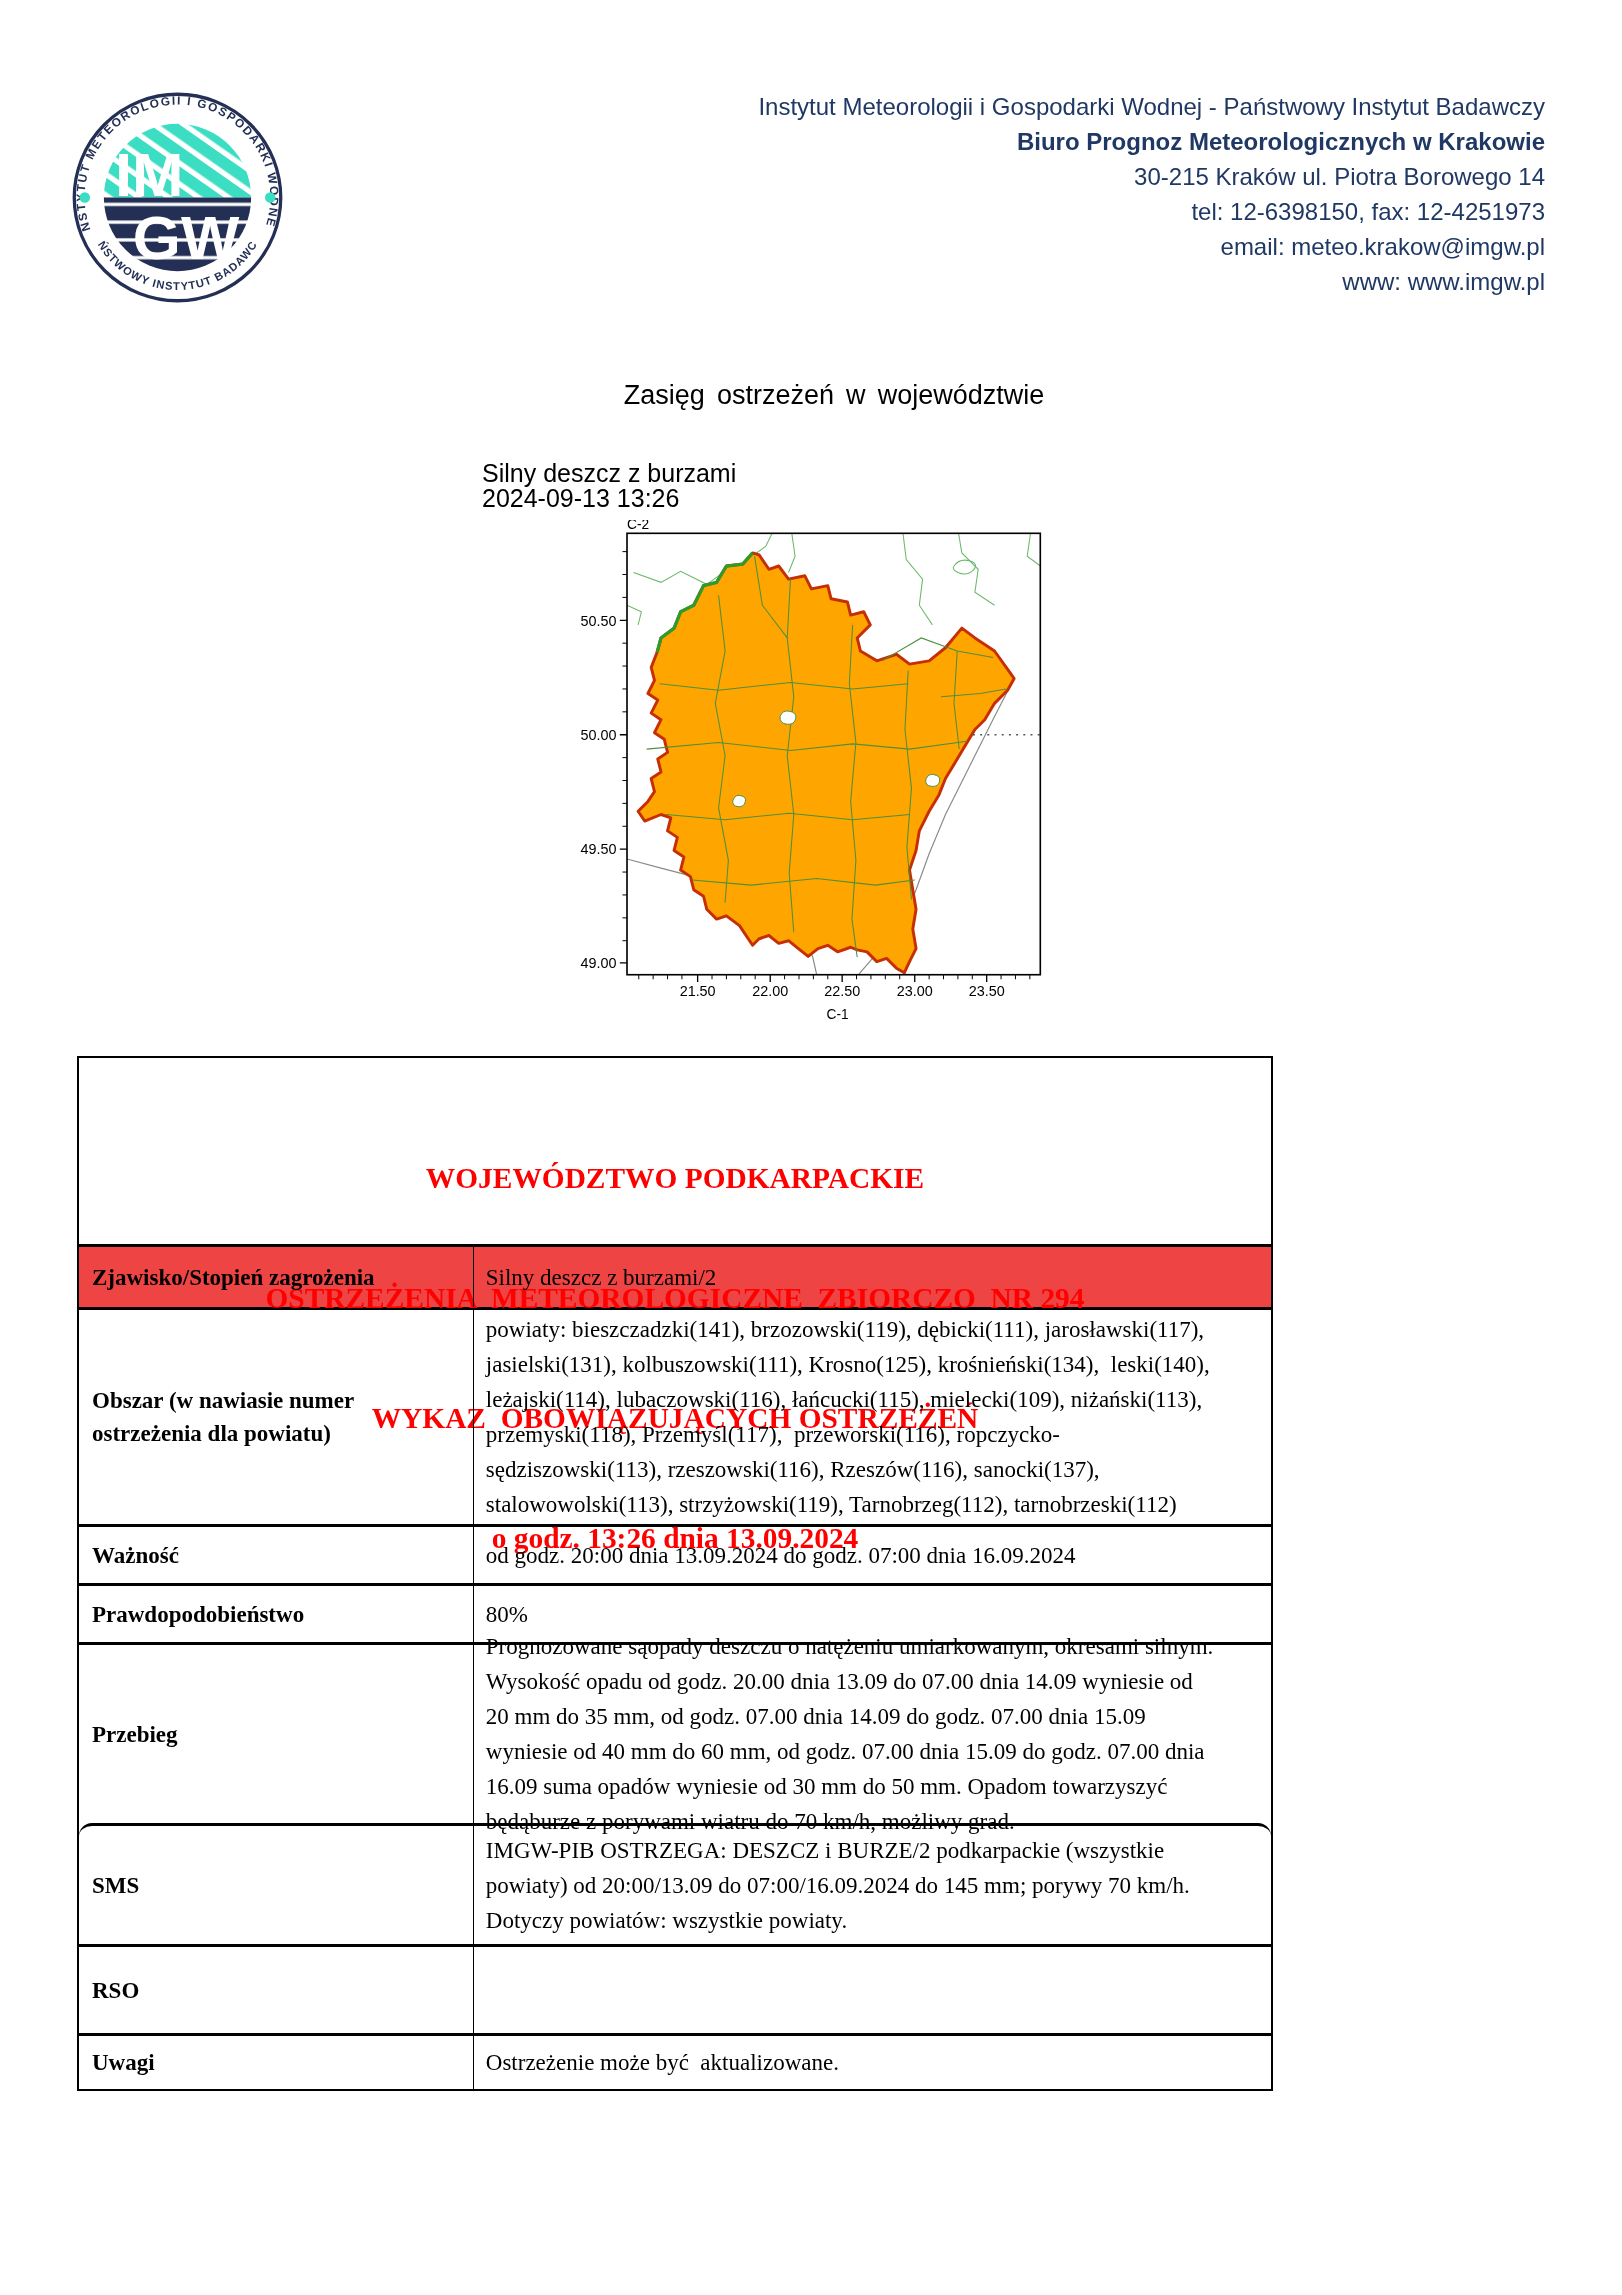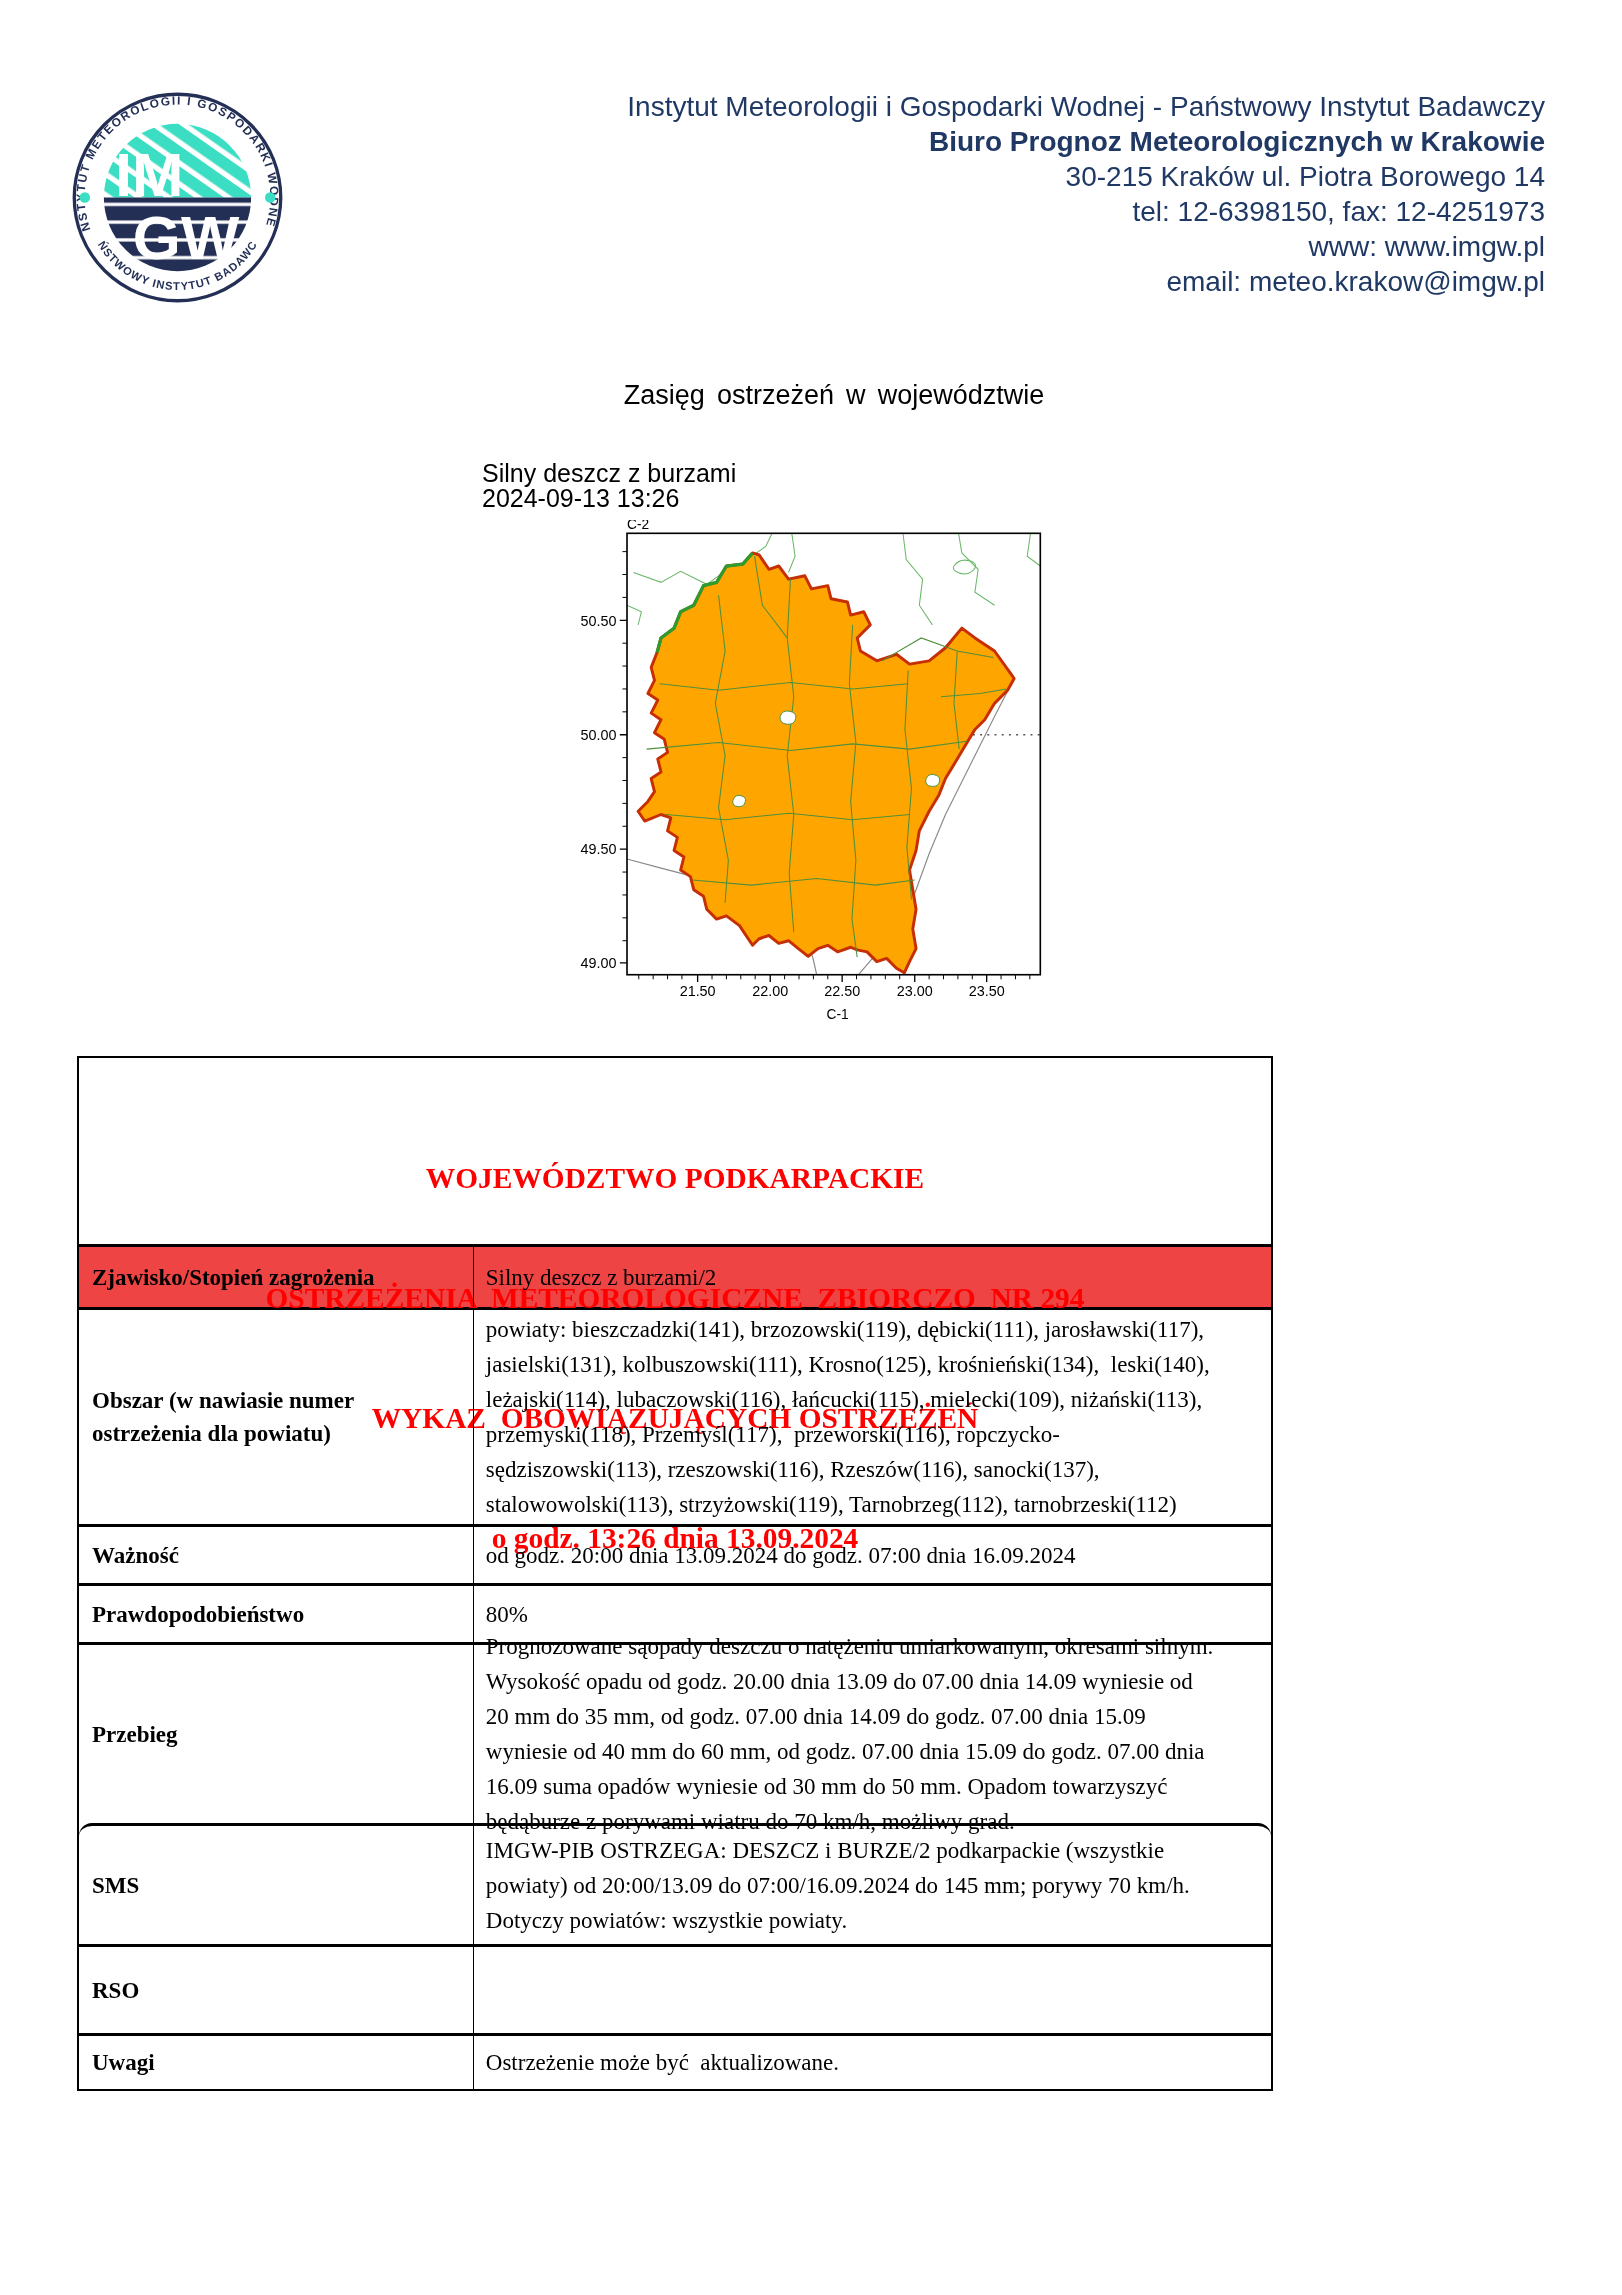--- a/index.html
+++ b/index.html
@@ -4,21 +4,21 @@
 <style>
   html,body{margin:0;padding:0;background:#fff;}
   .page{position:relative;width:1622px;height:2295px;background:#fff;overflow:hidden;
         font-family:"Liberation Sans",sans-serif;color:#000;}
 
   
   .logo{position:absolute;left:69px;top:81px;width:217px;height:233px;}
 
   
   .org-header{position:absolute;top:89px;right:77px;text-align:right;
-              font-size:28px;line-height:35px;color:#1F3864;}
+              font-size:24px;line-height:35px;color:#1F3864;}
   .org-header .bold{font-weight:bold;}
 
   
   .map-heading{position:absolute;top:380px;left:507px;width:654px;text-align:center;
                font-size:27px;word-spacing:4.6px;color:#000;}
   .map-subtitle{position:absolute;top:461px;left:482px;width:654px;text-align:left;
                 font-size:25px;line-height:25px;color:#000;}
   .map-svg{position:absolute;left:576px;top:520px;width:497px;height:504px;z-index:2;}
   .map-svg text{font-family:"Liberation Sans",sans-serif;}
 
@@ -69,22 +69,22 @@
     <path d="M 53,165 A 112,112 0 0 0 277,165 Z" fill="url(#horizStripes)"></path>
     <text x="122" y="162" text-anchor="middle" font-size="94" font-weight="900" fill="#ffffff">IM</text>
     <text x="178" y="258" text-anchor="middle" font-size="94" font-weight="900" fill="#ffffff">GW</text>
   </svg>
 
   <div class="org-header">
     <div>Instytut Meteorologii i Gospodarki Wodnej - Państwowy Instytut Badawczy</div>
     <div class="bold">Biuro Prognoz Meteorologicznych w Krakowie</div>
     <div>30-215 Kraków ul. Piotra Borowego 14</div>
     <div>tel: 12-6398150, fax: 12-4251973</div>
+    <div>email: meteo.krakow@imgw.pl</div>
     <div>www: www.imgw.pl</div>
-    <div>email: meteo.krakow@imgw.pl</div>
   </div>
 
   <div class="map-heading">Zasięg ostrzeżeń w województwie</div>
   <div class="map-subtitle">
     <div>Silny deszcz z burzami</div>
     <div>2024-09-13 13:26</div>
   </div>
 
   <svg class="map-svg" viewBox="0 0 760 770">
 

